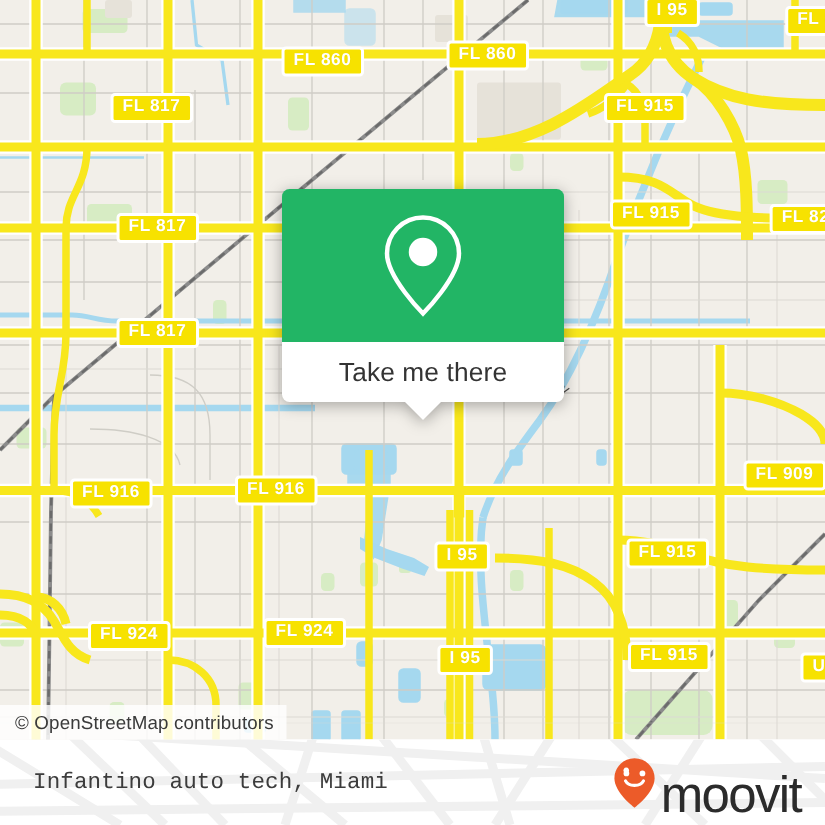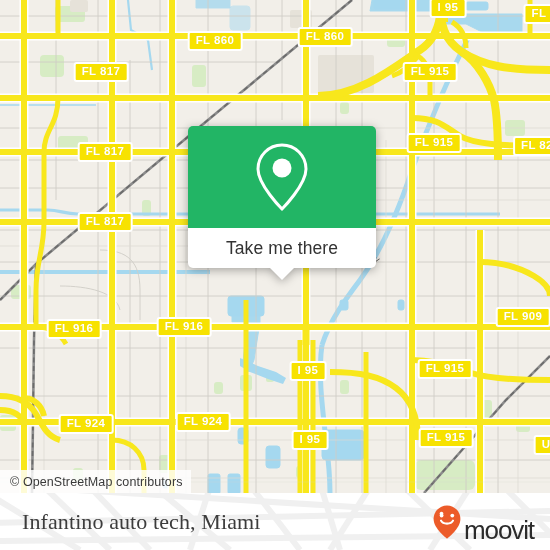--- a/index.html
+++ b/index.html
@@ -147,43 +147,43 @@
     opacity: 1;
   }
   #footer-title {
     position: absolute;
     left: 22px;
     top: 0;
     height: 57px;
     display: flex;
     align-items: center;
     color: #3c3c3c;
-    font-family: Liberation Serif, serif;
-    font-size: 22px;
+    font-family: Liberation Mono, monospace;
+    font-size: 15px;
     letter-spacing: 0.1px;
     white-space: nowrap;
   }
   #brand {
     position: absolute;
     right: 16px;
     top: 0;
     height: 57px;
     display: flex;
     align-items: center;
     gap: 3px;
   }
   #brand-pin {
     width: 28px;
     height: 34px;
     display: block;
   }
   #brand-name {
     color: #2b2b2b;
     font-family: "Liberation Sans", sans-serif;
-    font-size: 26px;
+    font-size: 34px;
     font-weight: normal;
     letter-spacing: -1.1px;
     line-height: 34px;
     margin-top: 17px;
   }
 </style>
 </head>
 <body>
 
 <div id="app">

